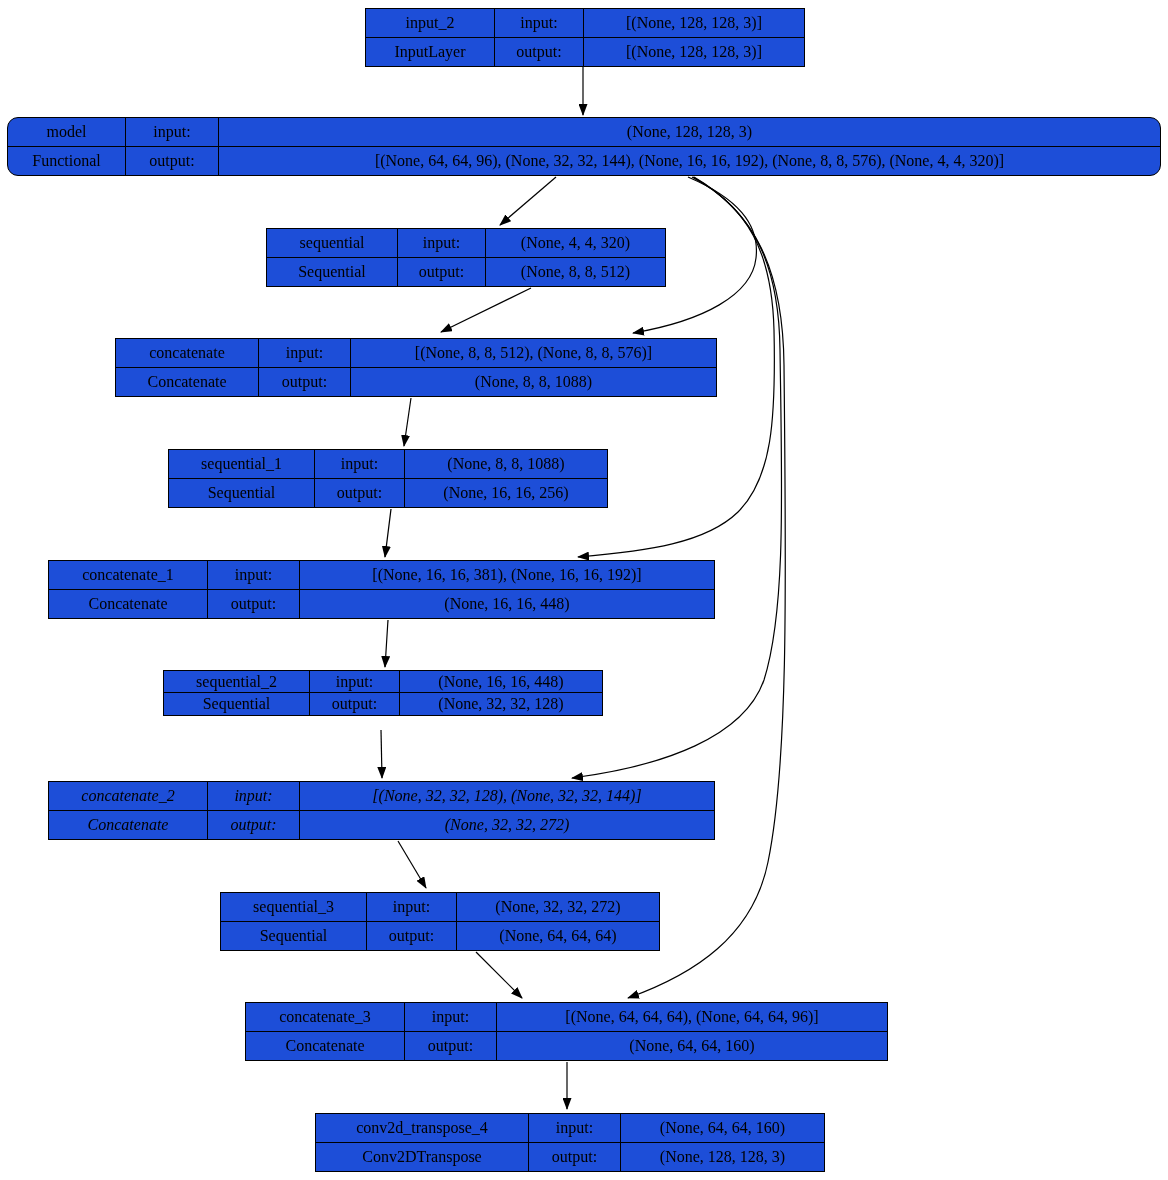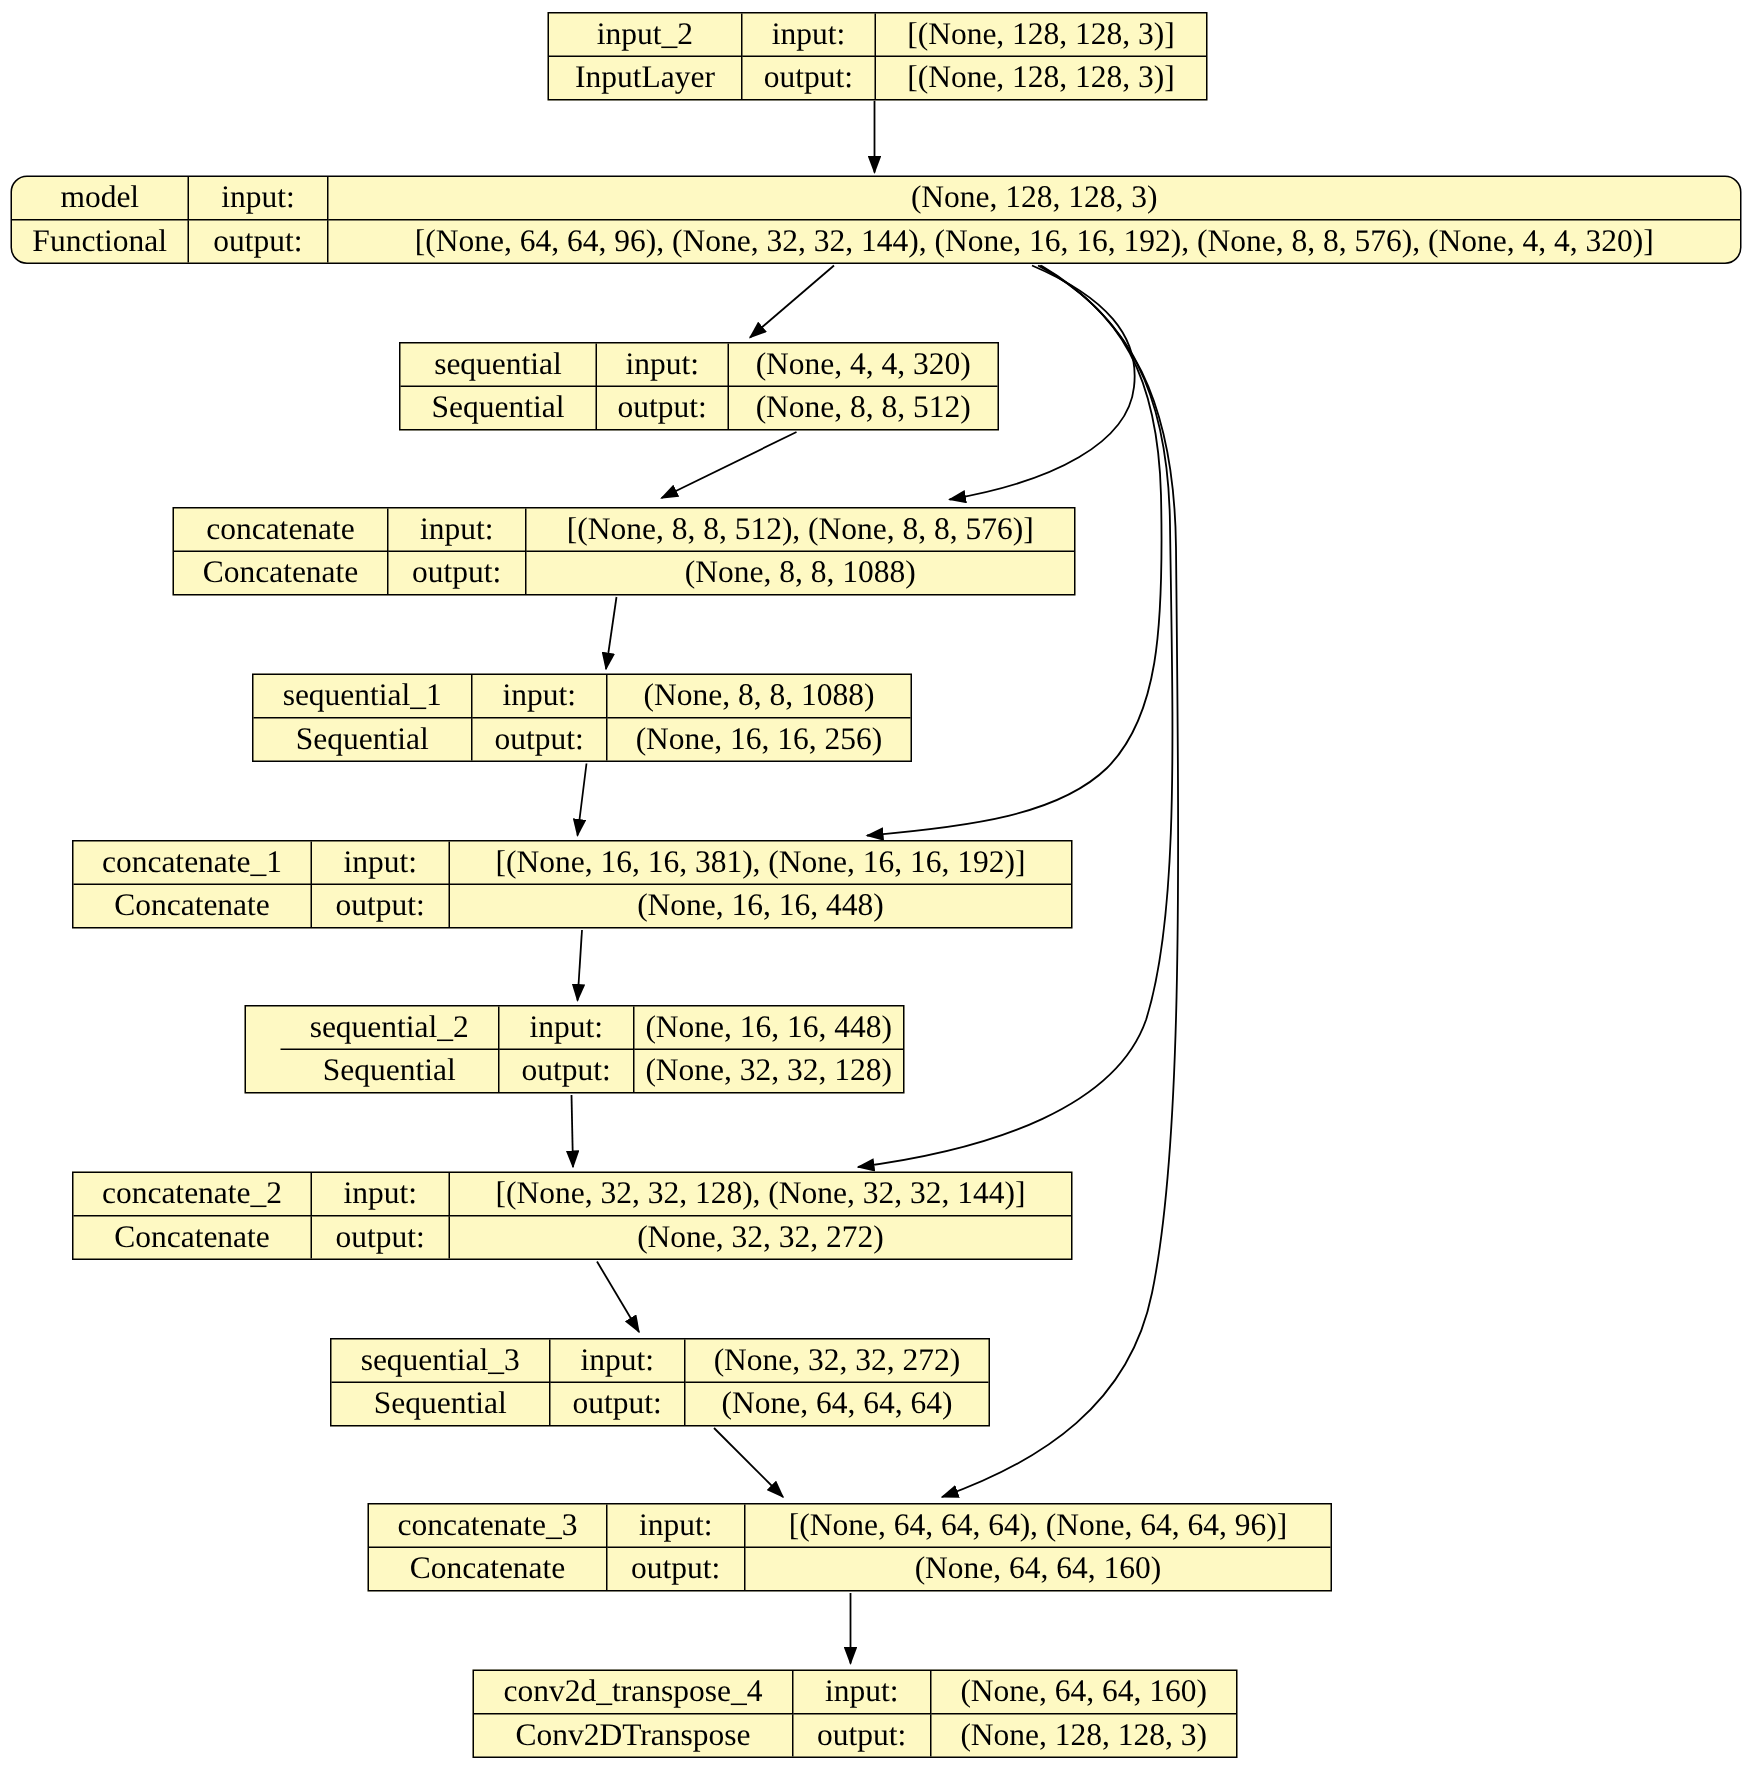--- a/index.html
+++ b/index.html
@@ -21,23 +21,23 @@
     left: 0;
     top: 0;
     width: 1168px;
     height: 1180px;
   }
   .node {
     position: absolute;
     display: grid;
     grid-template-rows: 1fr 1fr;
     border: 1px solid #000000;
-    background: #fef9c3;
+    background: #1d4ed8;
     box-sizing: border-box;
-    font-size: 21px;
+    font-size: 16px;
     line-height: 1;
     text-align: right;
   }
   .cell {
     display: flex;
     align-items: center;
     justify-content: center;
     padding: 0 6px;
     white-space: nowrap;
     box-sizing: border-box;
@@ -144,33 +144,33 @@
       <div class="cell c0 r0">concatenate_1</div>
       <div class="cell c1 r0">input:</div>
       <div class="cell c2 r0">[(None, 16, 16, 381), (None, 16, 16, 192)]</div>
     </div>
     <div class="row" style="display:contents">
       <div class="cell c0 r1">Concatenate</div>
       <div class="cell c1 r1">output:</div>
       <div class="cell c2 r1">(None, 16, 16, 448)</div>
     </div>
   </div>
-      <div class="node" style="left: 163px; top: 670px; width: 440px; height: 59px; grid-template-columns: 146px 90px 1fr; padding-left: 23px;">
+      <div class="node" style="left: 163px; top: 670px; width: 440px; height: 46px; grid-template-columns: 146px 90px 1fr;">
     <div class="row" style="display:contents">
       <div class="cell c0 r0">sequential_2</div>
       <div class="cell c1 r0">input:</div>
       <div class="cell c2 r0">(None, 16, 16, 448)</div>
     </div>
     <div class="row" style="display:contents">
       <div class="cell c0 r1">Sequential</div>
       <div class="cell c1 r1">output:</div>
       <div class="cell c2 r1">(None, 32, 32, 128)</div>
     </div>
   </div>
-      <div class="node" style="left: 48px; top: 781px; width: 667px; height: 59px; grid-template-columns: 159px 92px 1fr;">
+      <div class="node" style="left: 48px; top: 781px; width: 667px; height: 59px; grid-template-columns: 159px 92px 1fr; font-style: italic;">
     <div class="row" style="display:contents">
       <div class="cell c0 r0">concatenate_2</div>
       <div class="cell c1 r0">input:</div>
       <div class="cell c2 r0">[(None, 32, 32, 128), (None, 32, 32, 144)]</div>
     </div>
     <div class="row" style="display:contents">
       <div class="cell c0 r1">Concatenate</div>
       <div class="cell c1 r1">output:</div>
       <div class="cell c2 r1">(None, 32, 32, 272)</div>
     </div>

